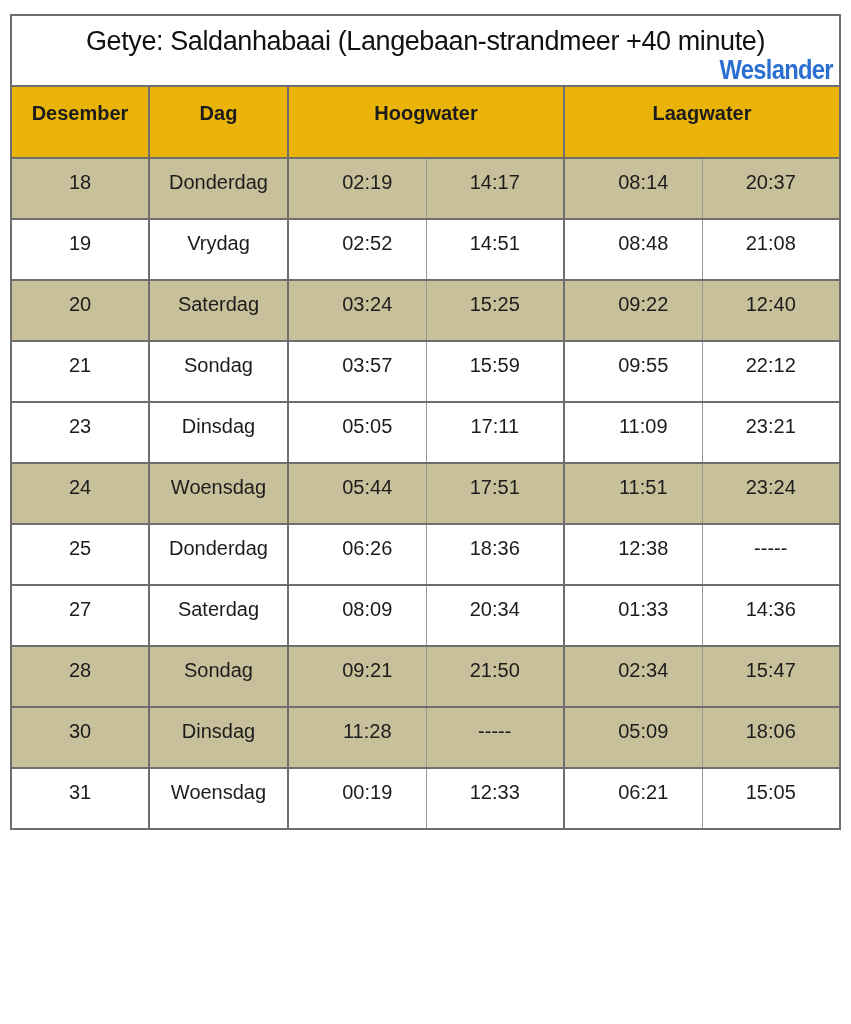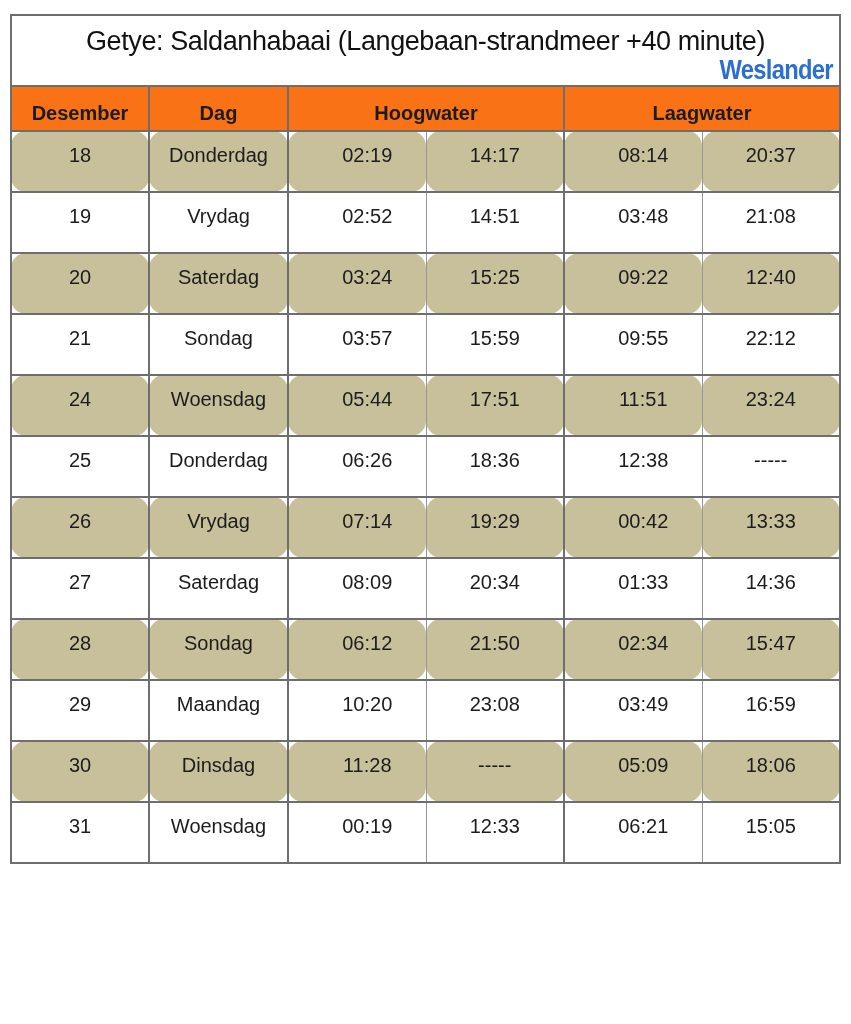--- a/index.html
+++ b/index.html
@@ -48,32 +48,32 @@
     position:absolute;right:6px;bottom:1px;
     font-size:27px;font-weight:700;
     color:var(--brand);
     letter-spacing:-0.8px;
     transform:scaleX(0.88);
     transform-origin:100% 50%;
     line-height:1;
   }
   
   tr.header-row th{
-    height:45px;background:#f97316;
+    height:72px;background:#eab308;
     font-size:20px;font-weight:700;
     padding-top:15px;
   }
   
   tbody td{
     height:61px;
     font-size:20px;
     padding-top:12px;
     background:#fff;
   }
-  tbody tr.shaded td{background:var(--shade);border-radius:15px;}
+  tbody tr.shaded td{background:var(--shade);}
   
   td.sub-first,th.sub-first{border-right:1px solid var(--border-light);padding-left:20px;}
   td.sub-second,th.sub-second{border-left:1px solid var(--border-light);}
 </style>
 </head>
 <body>
 
 <div class="sheet">
   <table class="tide">
     <colgroup>
@@ -105,86 +105,78 @@
     <td class="sub-first">02:19</td>
     <td class="sub-second">14:17</td>
     <td class="sub-first">08:14</td>
     <td class="sub-second">20:37</td>
   </tr>
         <tr>
     <td>19</td>
     <td>Vrydag</td>
     <td class="sub-first">02:52</td>
     <td class="sub-second">14:51</td>
-    <td class="sub-first">03:48</td>
+    <td class="sub-first">08:48</td>
     <td class="sub-second">21:08</td>
   </tr>
         <tr class="shaded">
     <td>20</td>
     <td>Saterdag</td>
     <td class="sub-first">03:24</td>
     <td class="sub-second">15:25</td>
     <td class="sub-first">09:22</td>
     <td class="sub-second">12:40</td>
   </tr>
         <tr>
     <td>21</td>
     <td>Sondag</td>
     <td class="sub-first">03:57</td>
     <td class="sub-second">15:59</td>
     <td class="sub-first">09:55</td>
     <td class="sub-second">22:12</td>
   </tr>
+        <tr>
+    <td>23</td>
+    <td>Dinsdag</td>
+    <td class="sub-first">05:05</td>
+    <td class="sub-second">17:11</td>
+    <td class="sub-first">11:09</td>
+    <td class="sub-second">23:21</td>
+  </tr>
         <tr class="shaded">
     <td>24</td>
     <td>Woensdag</td>
     <td class="sub-first">05:44</td>
     <td class="sub-second">17:51</td>
     <td class="sub-first">11:51</td>
     <td class="sub-second">23:24</td>
   </tr>
         <tr>
     <td>25</td>
     <td>Donderdag</td>
     <td class="sub-first">06:26</td>
     <td class="sub-second">18:36</td>
     <td class="sub-first">12:38</td>
     <td class="sub-second">-----</td>
   </tr>
-        <tr class="shaded">
-    <td>26</td>
-    <td>Vrydag</td>
-    <td class="sub-first">07:14</td>
-    <td class="sub-second">19:29</td>
-    <td class="sub-first">00:42</td>
-    <td class="sub-second">13:33</td>
-  </tr>
         <tr>
     <td>27</td>
     <td>Saterdag</td>
     <td class="sub-first">08:09</td>
     <td class="sub-second">20:34</td>
     <td class="sub-first">01:33</td>
     <td class="sub-second">14:36</td>
   </tr>
         <tr class="shaded">
     <td>28</td>
     <td>Sondag</td>
-    <td class="sub-first">06:12</td>
+    <td class="sub-first">09:21</td>
     <td class="sub-second">21:50</td>
     <td class="sub-first">02:34</td>
     <td class="sub-second">15:47</td>
-  </tr>
-        <tr>
-    <td>29</td>
-    <td>Maandag</td>
-    <td class="sub-first">10:20</td>
-    <td class="sub-second">23:08</td>
-    <td class="sub-first">03:49</td>
-    <td class="sub-second">16:59</td>
   </tr>
         <tr class="shaded">
     <td>30</td>
     <td>Dinsdag</td>
     <td class="sub-first">11:28</td>
     <td class="sub-second">-----</td>
     <td class="sub-first">05:09</td>
     <td class="sub-second">18:06</td>
   </tr>
         <tr>

